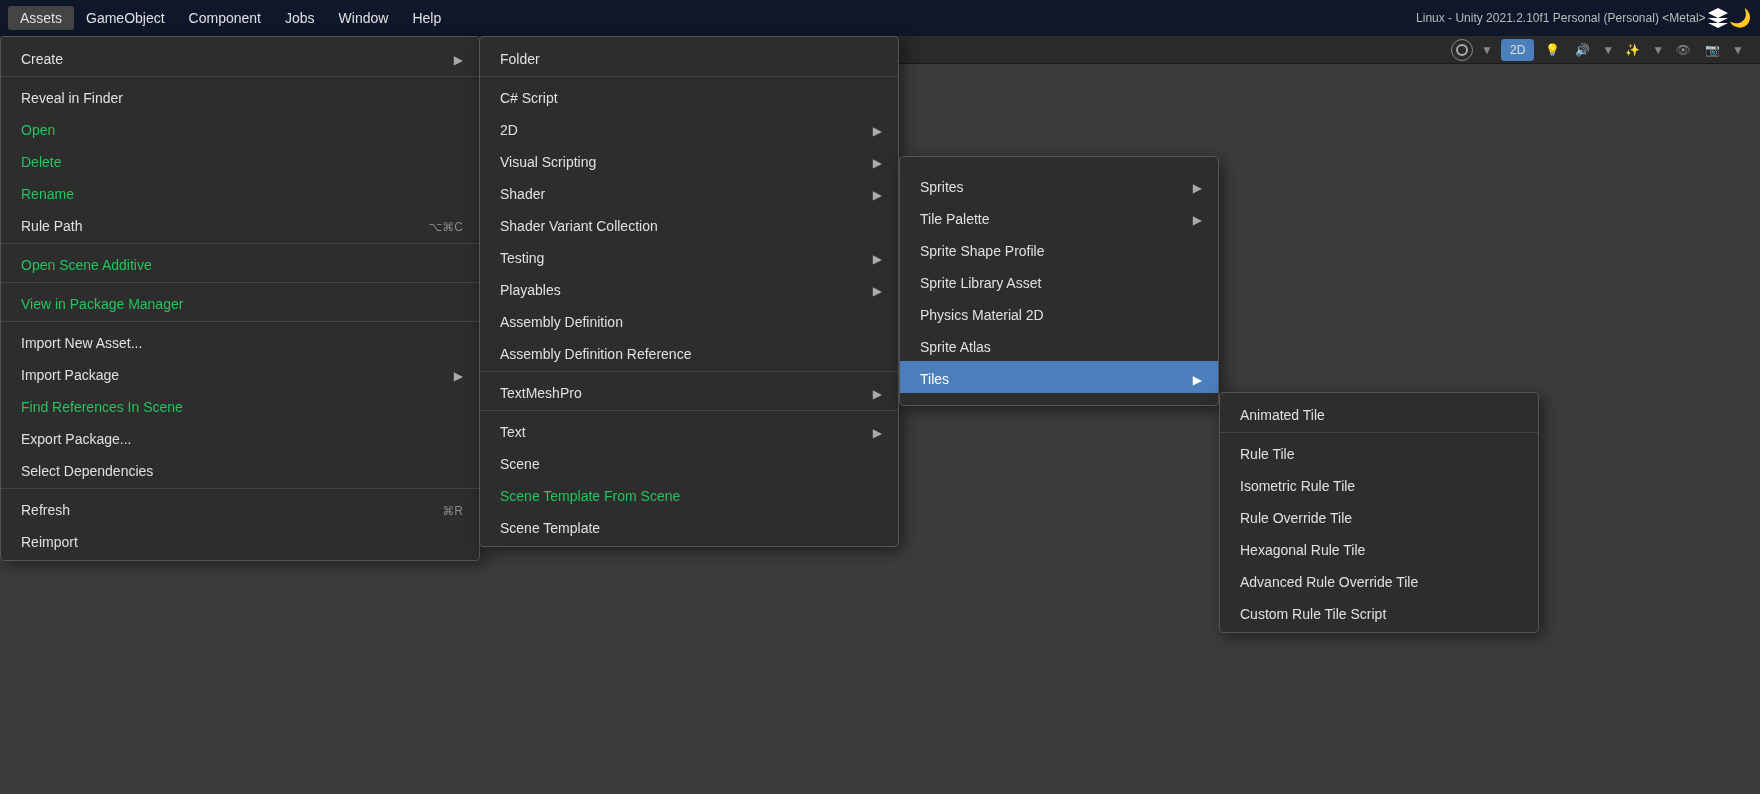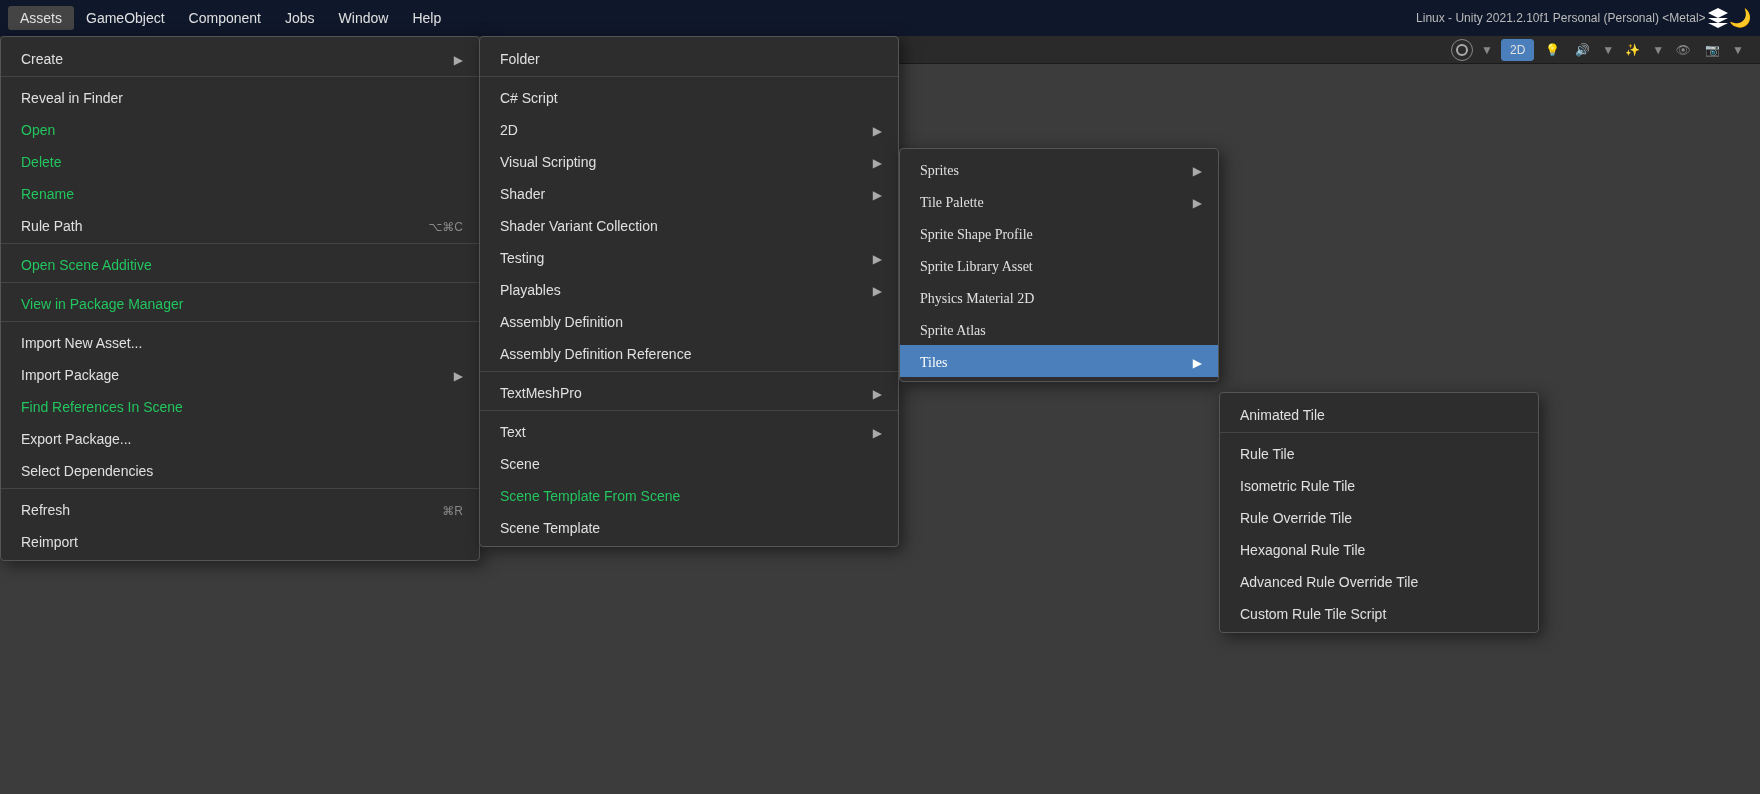--- a/index.html
+++ b/index.html
@@ -132,25 +132,24 @@
       left: 479px;
     }
 
     
     .menu-l3 {
       background: #2d2d2d;
       border: 1px solid #555;
       border-radius: 4px;
       min-width: 320px;
       box-shadow: 4px 4px 16px rgba(0,0,0,0.5);
-      padding: 4px 0;
-      position: absolute;
-      top: 112px;
+      padding: 12px 0;
+      position: absolute;
+      top: 120px;
       left: 899px;
-      font-family: Liberation Serif, serif;
     }
 
     
     .menu-l4 {
       background: #2d2d2d;
       border: 1px solid #555;
       border-radius: 4px;
       min-width: 320px;
       box-shadow: 4px 4px 16px rgba(0,0,0,0.5);
       padding: 4px 0;

